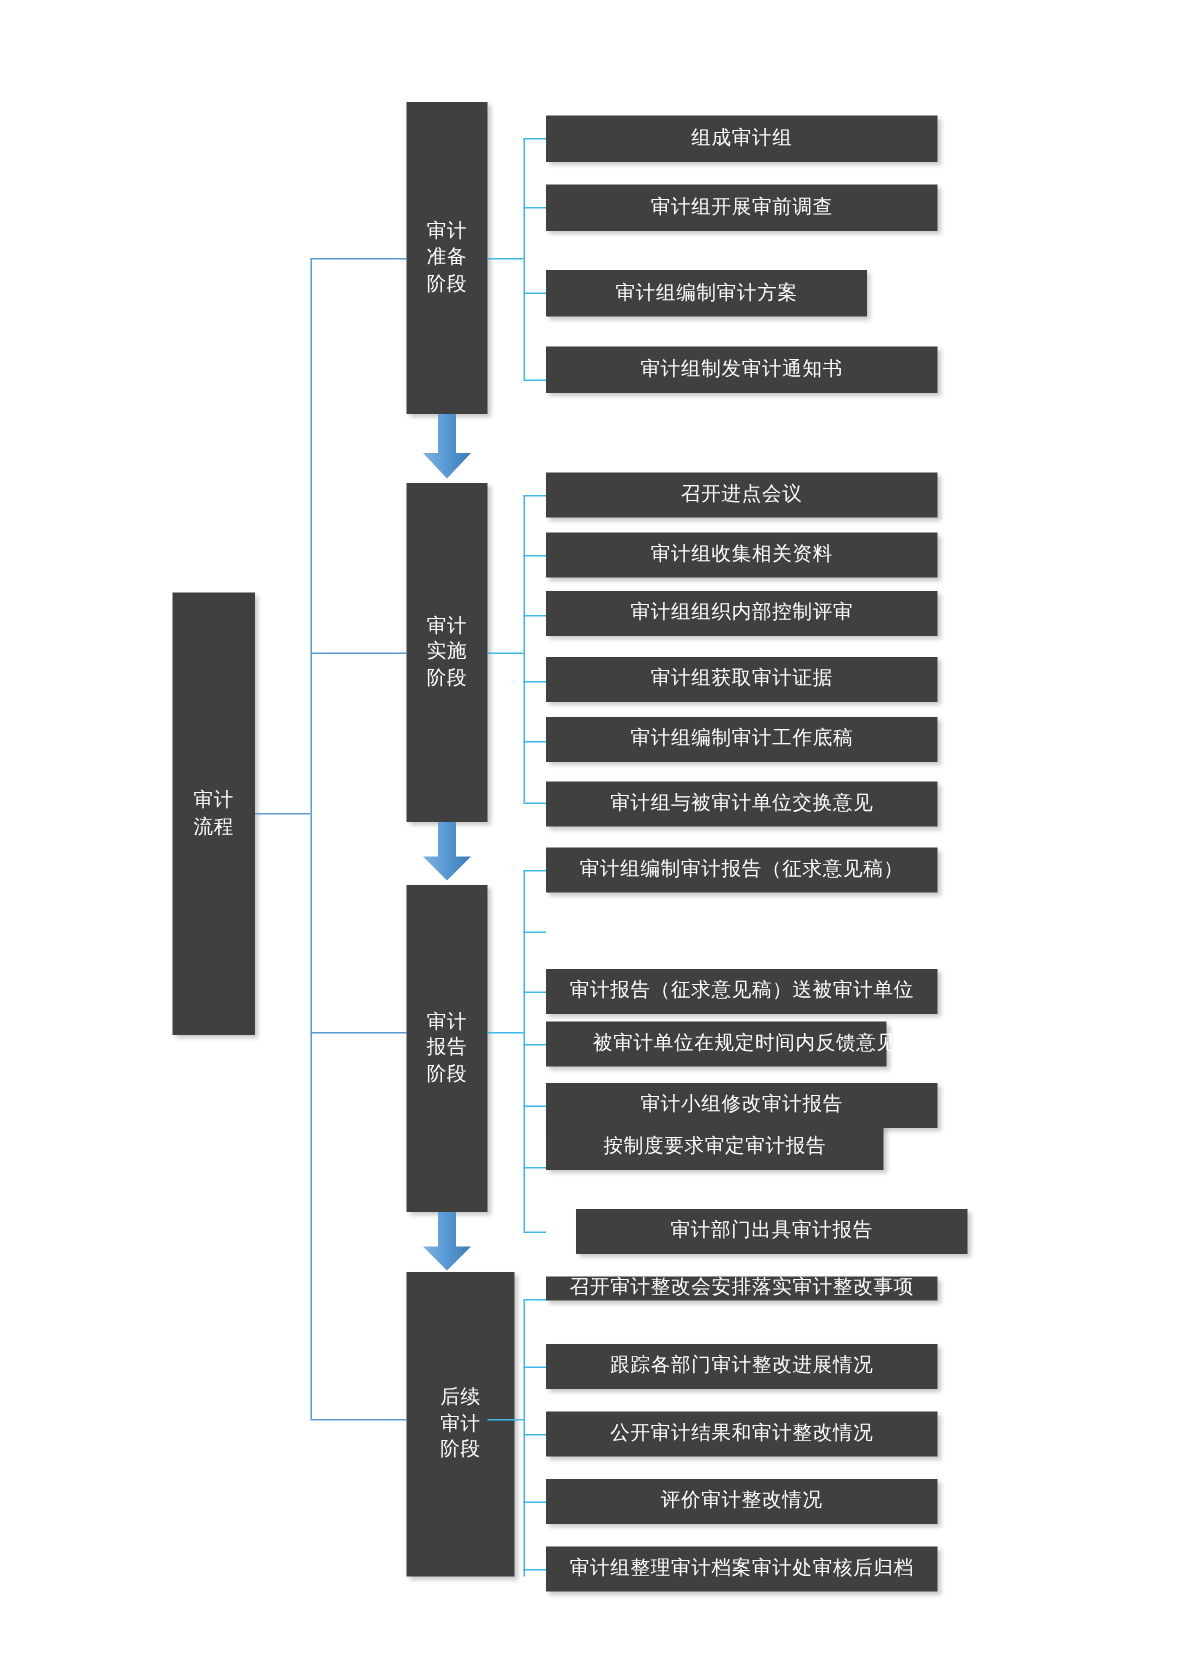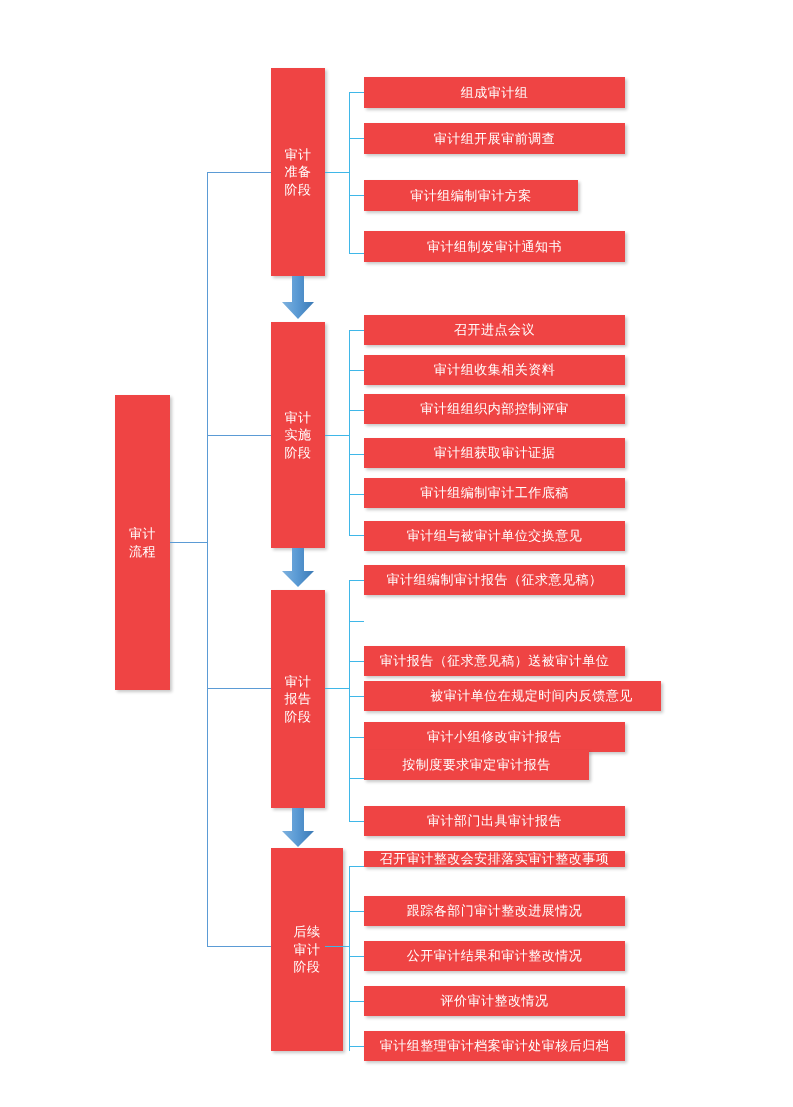--- a/index.html
+++ b/index.html
@@ -17,21 +17,21 @@
     position: relative;
     width: 793px;
     height: 1107px;
     background: #ffffff;
   }
 
   
   .node {
     position: absolute;
     box-sizing: border-box;
-    background: #ef4444;
+    background: #404040;
     color: #ffffff;
     display: flex;
     align-items: center;
     justify-content: center;
     text-align: center;
     line-height: 1.35;
     box-shadow: 2px 2px 3px rgba(0,0,0,0.22);
     letter-spacing: 0.5px;
     -webkit-font-smoothing: antialiased;
   }
@@ -155,24 +155,24 @@
   <div class="lconn lconn-h" style="left:349px; top:580px; width:15px;"></div>
   <div class="lconn lconn-h" style="left:349px; top:621px; width:15px;"></div>
   <div class="lconn lconn-h" style="left:349px; top:661px; width:15px;"></div>
   <div class="lconn lconn-h" style="left:349px; top:696px; width:15px;"></div>
   <div class="lconn lconn-h" style="left:349px; top:737px; width:15px;"></div>
   <div class="lconn lconn-h" style="left:349px; top:778px; width:15px;"></div>
   <div class="lconn lconn-h" style="left:349px; top:821px; width:15px;"></div>
 
   <div class="node leaf-node" style="left:364px; top:565px; width:261px; height:30px;">审计组编制审计报告（征求意见稿）</div>
   <div class="node leaf-node" style="left:364px; top:646px; width:261px; height:30px;">审计报告（征求意见稿）送被审计单位</div>
-  <div class="node leaf-node" style="left:364px; top:681px; width:297px; height:30px;padding-left:38px;">被审计单位在规定时间内反馈意见</div>
+  <div class="node leaf-node" style="left:364px; top:681px; width:227px; height:30px;padding-left:38px;">被审计单位在规定时间内反馈意见</div>
   <div class="node leaf-node" style="left:364px; top:722px; width:261px; height:30px;">审计小组修改审计报告</div>
   <div class="node leaf-node" style="left:364px; top:750px; width:225px; height:30px;">按制度要求审定审计报告</div>
-  <div class="node leaf-node" style="left:364px; top:806px; width:261px; height:30px;">审计部门出具审计报告</div>
+  <div class="node leaf-node" style="left:384px; top:806px; width:261px; height:30px;">审计部门出具审计报告</div>
 
   <svg class="arrow" style="left:281px; top:808px;" width="34" height="40" viewBox="0 0 34 40">
     <defs>
       <linearGradient id="ag3" x1="0" y1="0" x2="1" y2="0">
         <stop offset="0%" stop-color="#7FB2DE"></stop>
         <stop offset="45%" stop-color="#5B9BD5"></stop>
         <stop offset="100%" stop-color="#3A79B5"></stop>
       </linearGradient>
     </defs>
     <path d="M11,0 L23,0 L23,23 L33,23 L17,39 L1,23 L11,23 Z" fill="url(#ag3)"></path>

